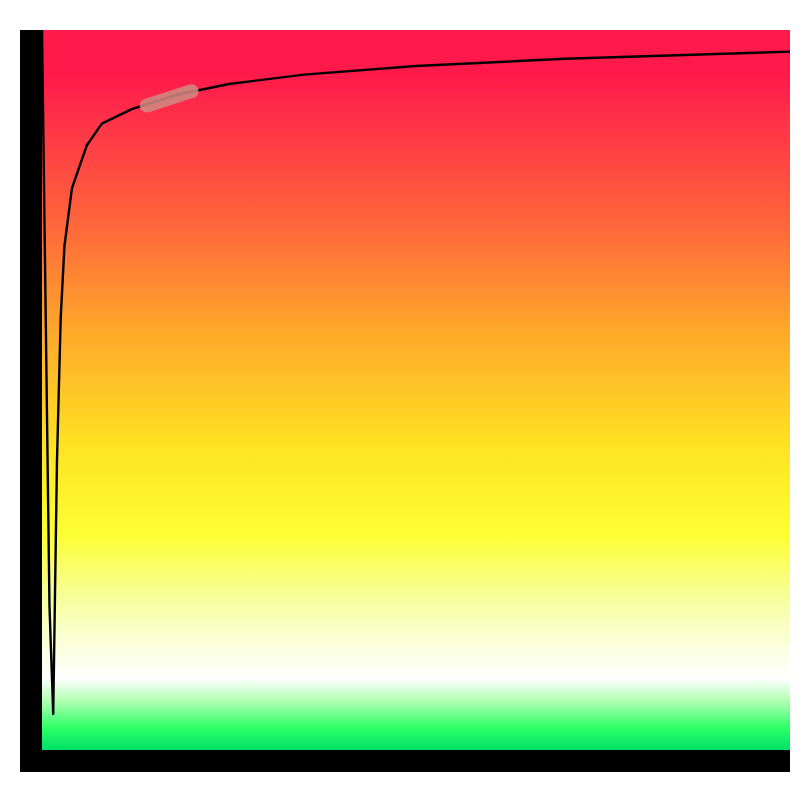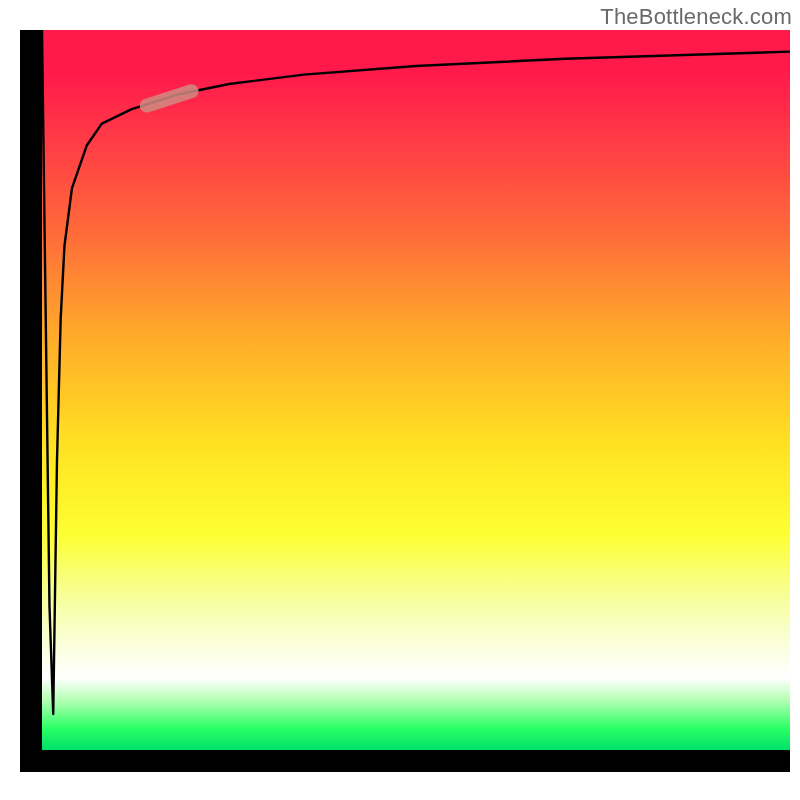--- a/index.html
+++ b/index.html
@@ -72,21 +72,20 @@
     width: 770px;
     height: 22px;
     background: #000;
   }
 </style>
 </head>
 <body>
 
 <div class="stage">
 
-  <div class="watermark">TheBottleneck.com</div>
 
   <div class="axis-y"></div>
   <div class="axis-x"></div>
 
   <div class="plot-area">
     <div class="grad-bg"></div>
     <svg class="curve-layer" viewBox="0 0 748 720" preserveAspectRatio="none">
       <path fill="none" stroke="#000" stroke-width="2.4" stroke-linecap="round" stroke-linejoin="round" d="M0.00 0.00 L7.48 576.00 L11.22 684.00 L14.96 432.00 L18.70 288.00 L22.44 216.00 L29.92 158.40 L44.88 115.20 L59.84 93.60 L89.76 79.20 L134.64 64.80 L187.00 54.00 L261.80 44.64 L374.00 36.00 L523.60 28.80 L748.00 21.60"></path>
       <path fill="none" stroke-linecap="round" stroke="#cf8b82" stroke-width="14" opacity="0.85" d="M104.72 75.60 L149.60 61.20"></path>
     </svg>

